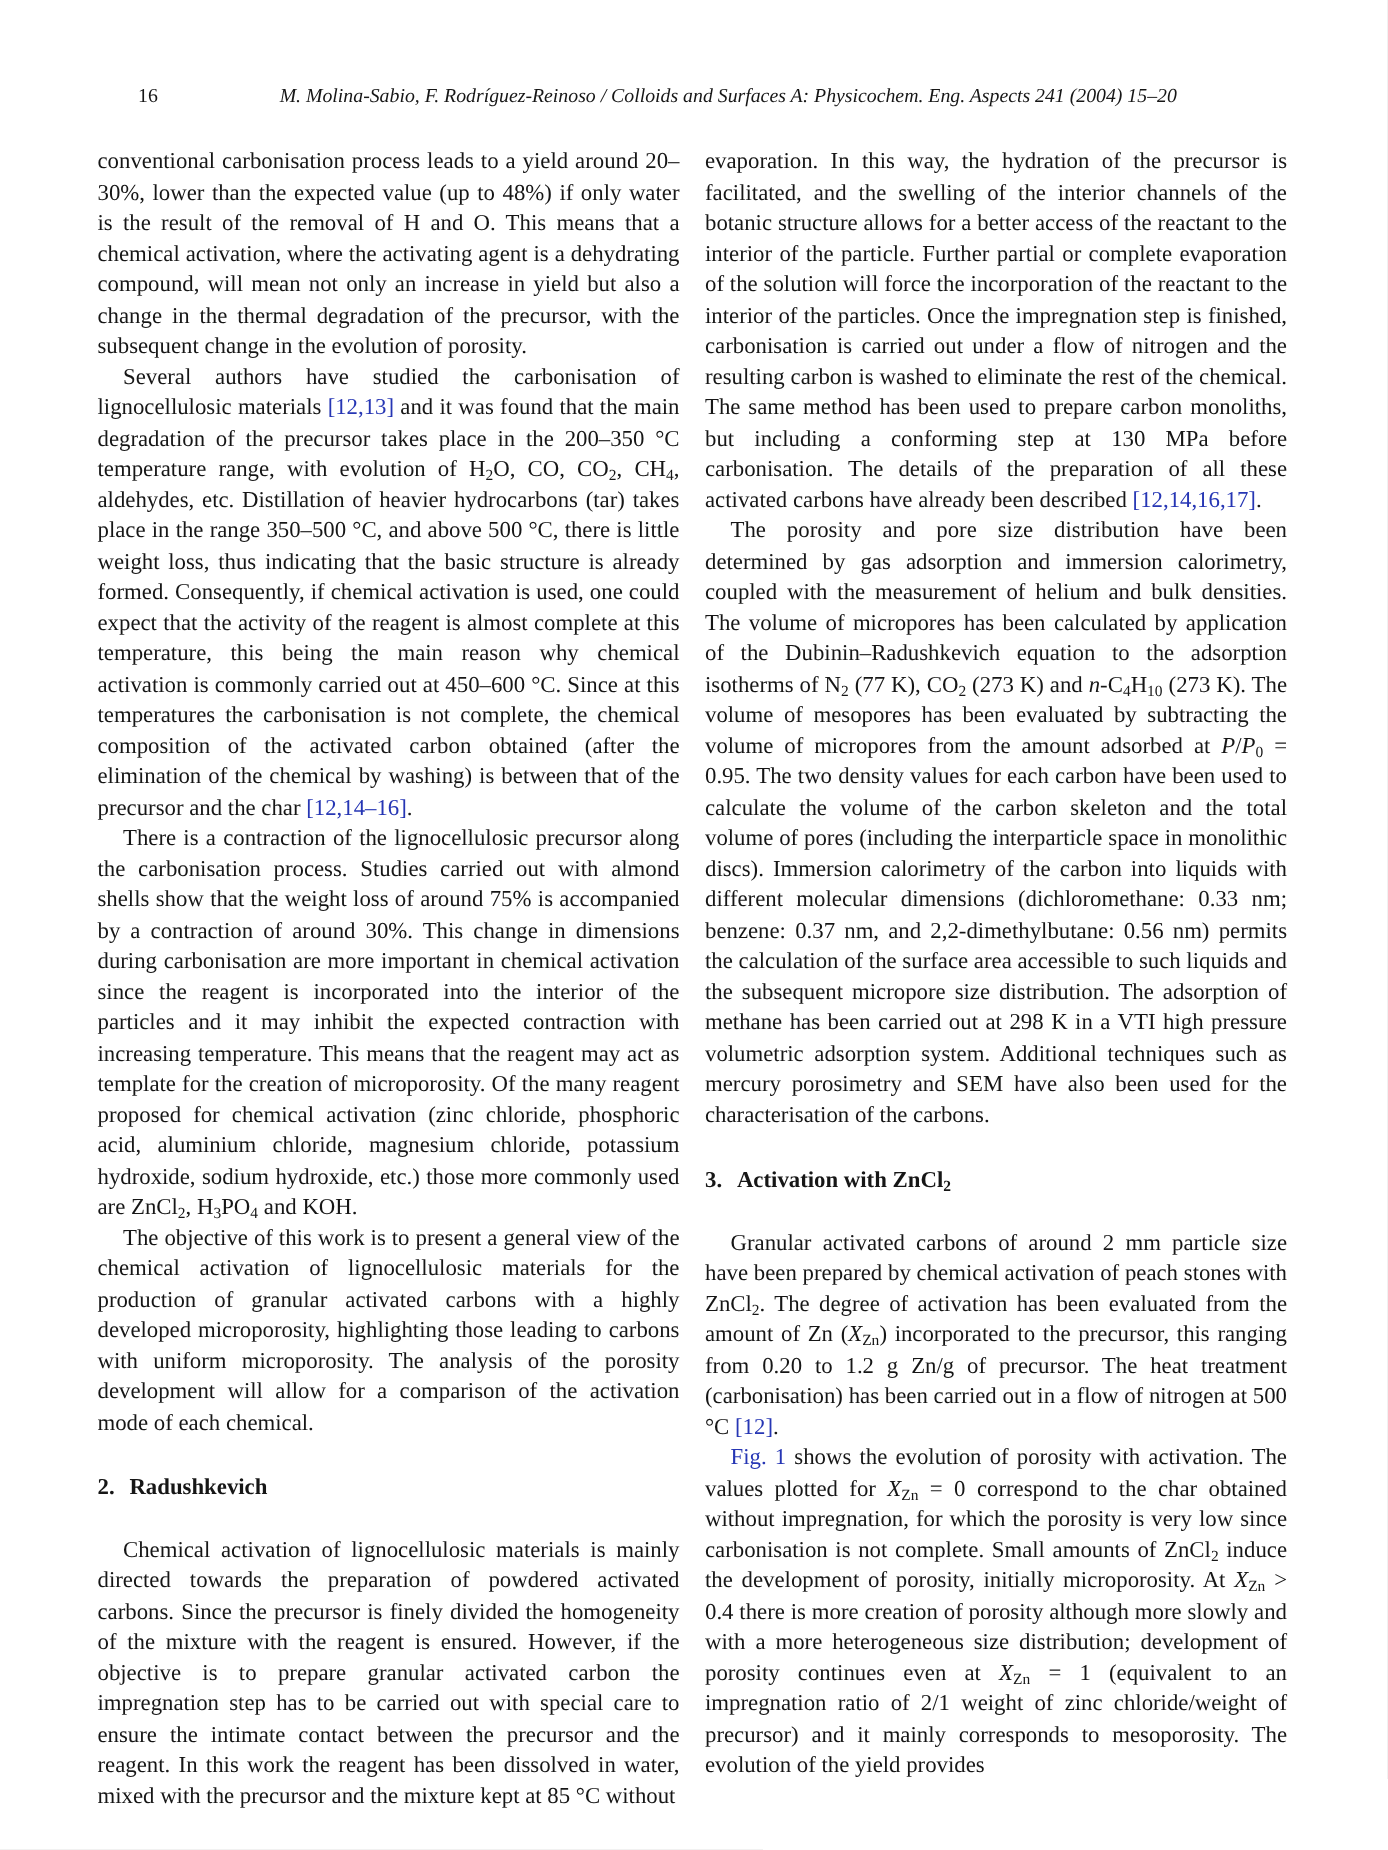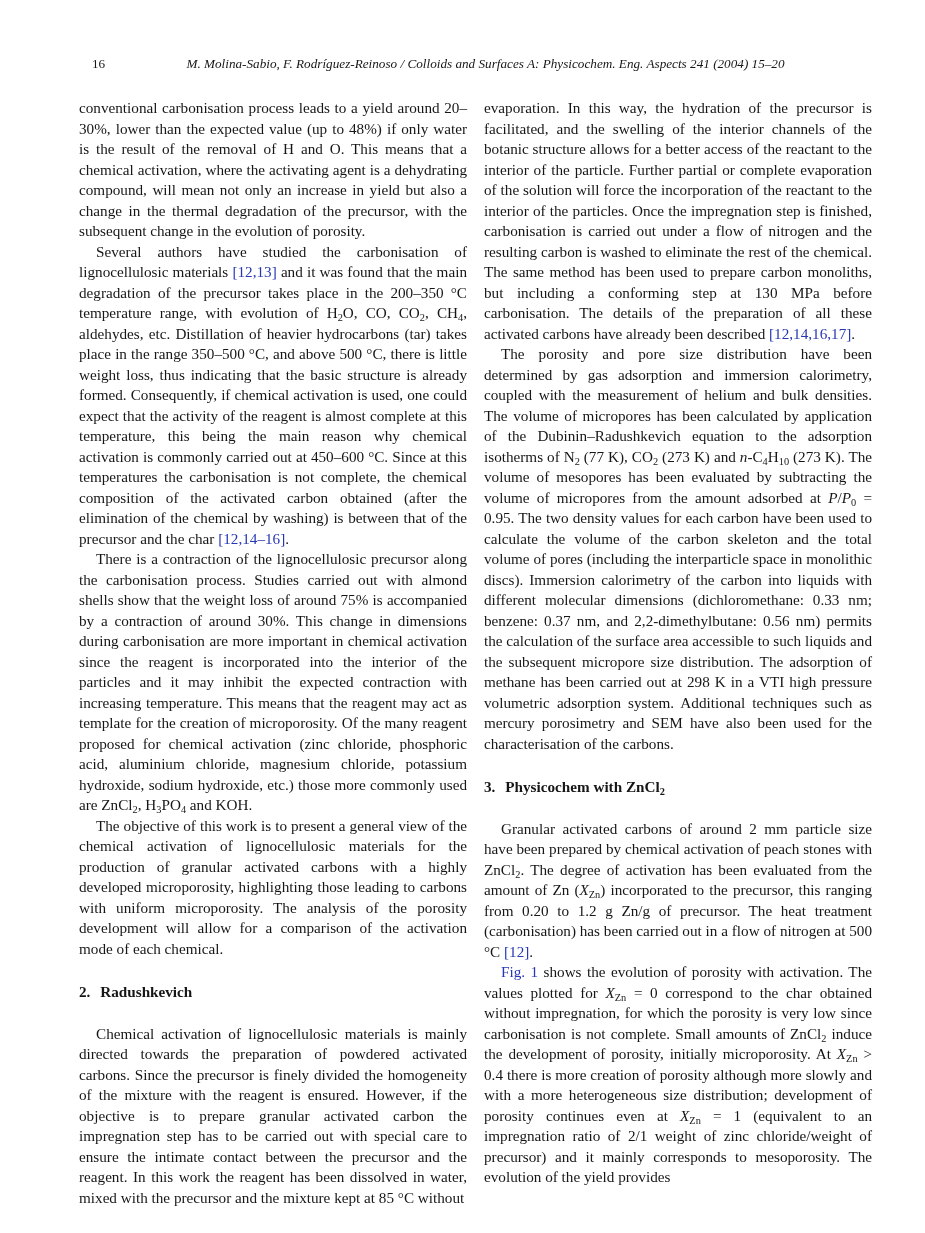--- a/index.html
+++ b/index.html
@@ -17,21 +17,21 @@
     font-size:13.2px; line-height:16px;margin-left:14px;
   }
   .page-number {
     position:absolute; left:3px; top:0;
     font-style:normal;
   }
   .head-title {
     text-align:center; font-style:italic;
   }
   .content {
-    position:absolute; top:98px; left:79px; width:793px;
+    position:absolute; top:98px; left:65px; width:793px;
     display:flex; gap:17px;
   }
   .col {
     width:388px;
     font-size:15.2px; line-height:20.5px;
     text-align:justify;
     text-justify:inter-word;
   }
   .para { margin:0; }
   .para.indent { text-indent:17px; }
@@ -59,18 +59,18 @@
         <p class="para"><span>conventional carbonisation process leads to a yield around 20–30%, lower than the expected value (up to 48%) if only water is the result of the removal of H and O. This means that a chemical activation, where the activating agent is a dehydrating compound, will mean not only an increase in yield but also a change in the thermal degradation of the precursor, with the subsequent change in the evolution of porosity.</span></p>
         <p class="para indent"><span>Several authors have studied the carbonisation of lignocellulosic materials </span><a class="ref-link" href="#" style="color: rgb(38, 54, 180);">[12,13]</a><span> and it was found that the main degradation of the precursor takes place in the 200–350 °C temperature range, with evolution of H</span><sub>2</sub><span>O, CO, CO</span><sub>2</sub><span>, CH</span><sub>4</sub><span>, aldehydes, etc. Distillation of heavier hydrocarbons (tar) takes place in the range 350–500 °C, and above 500 °C, there is little weight loss, thus indicating that the basic structure is already formed. Consequently, if chemical activation is used, one could expect that the activity of the reagent is almost complete at this temperature, this being the main reason why chemical activation is commonly carried out at 450–600 °C. Since at this temperatures the carbonisation is not complete, the chemical composition of the activated carbon obtained (after the elimination of the chemical by washing) is between that of the precursor and the char </span><a class="ref-link" href="#" style="color: rgb(38, 54, 180);">[12,14–16]</a><span>.</span></p>
         <p class="para indent"><span>There is a contraction of the lignocellulosic precursor along the carbonisation process. Studies carried out with almond shells show that the weight loss of around 75% is accompanied by a contraction of around 30%. This change in dimensions during carbonisation are more important in chemical activation since the reagent is incorporated into the interior of the particles and it may inhibit the expected contraction with increasing temperature. This means that the reagent may act as template for the creation of microporosity. Of the many reagent proposed for chemical activation (zinc chloride, phosphoric acid, aluminium chloride, magnesium chloride, potassium hydroxide, sodium hydroxide, etc.) those more commonly used are ZnCl</span><sub>2</sub><span>, H</span><sub>3</sub><span>PO</span><sub>4</sub><span> and KOH.</span></p>
         <p class="para indent"><span>The objective of this work is to present a general view of the chemical activation of lignocellulosic materials for the production of granular activated carbons with a highly developed microporosity, highlighting those leading to carbons with uniform microporosity. The analysis of the porosity development will allow for a comparison of the activation mode of each chemical.</span></p>
         <div class="heading"><span class="h-num">2.</span><span>Radushkevich</span></div>
         <p class="para indent"><span>Chemical activation of lignocellulosic materials is mainly directed towards the preparation of powdered activated carbons. Since the precursor is finely divided the homogeneity of the mixture with the reagent is ensured. However, if the objective is to prepare granular activated carbon the impregnation step has to be carried out with special care to ensure the intimate contact between the precursor and the reagent. In this work the reagent has been dissolved in water, mixed with the precursor and the mixture kept at 85 °C without</span></p>
       </div>
     <div class="col">
         <p class="para"><span>evaporation. In this way, the hydration of the precursor is facilitated, and the swelling of the interior channels of the botanic structure allows for a better access of the reactant to the interior of the particle. Further partial or complete evaporation of the solution will force the incorporation of the reactant to the interior of the particles. Once the impregnation step is finished, carbonisation is carried out under a flow of nitrogen and the resulting carbon is washed to eliminate the rest of the chemical. The same method has been used to prepare carbon monoliths, but including a conforming step at 130 MPa before carbonisation. The details of the preparation of all these activated carbons have already been described </span><a class="ref-link" href="#" style="color: rgb(38, 54, 180);">[12,14,16,17]</a><span>.</span></p>
         <p class="para indent"><span>The porosity and pore size distribution have been determined by gas adsorption and immersion calorimetry, coupled with the measurement of helium and bulk densities. The volume of micropores has been calculated by application of the Dubinin–Radushkevich equation to the adsorption isotherms of N</span><sub>2</sub><span> (77 K), CO</span><sub>2</sub><span> (273 K) and </span><em>n</em><span>-C</span><sub>4</sub><span>H</span><sub>10</sub><span> (273 K). The volume of mesopores has been evaluated by subtracting the volume of micropores from the amount adsorbed at </span><em>P</em><span>/</span><em>P</em><sub>0</sub><span> = 0.95. The two density values for each carbon have been used to calculate the volume of the carbon skeleton and the total volume of pores (including the interparticle space in monolithic discs). Immersion calorimetry of the carbon into liquids with different molecular dimensions (dichloromethane: 0.33 nm; benzene: 0.37 nm, and 2,2-dimethylbutane: 0.56 nm) permits the calculation of the surface area accessible to such liquids and the subsequent micropore size distribution. The adsorption of methane has been carried out at 298 K in a VTI high pressure volumetric adsorption system. Additional techniques such as mercury porosimetry and SEM have also been used for the characterisation of the carbons.</span></p>
-        <div class="heading"><span class="h-num">3.</span><span>Physicochem with ZnCl</span><sub>2</sub></div>
+        <div class="heading"><span class="h-num">3.</span><span>Activation with ZnCl</span><sub>2</sub></div>
         <p class="para indent"><span>Granular activated carbons of around 2 mm particle size have been prepared by chemical activation of peach stones with ZnCl</span><sub>2</sub><span>. The degree of activation has been evaluated from the amount of Zn (</span><em>X</em><sub>Zn</sub><span>) incorporated to the precursor, this ranging from 0.20 to 1.2 g Zn/g of precursor. The heat treatment (carbonisation) has been carried out in a flow of nitrogen at 500 °C </span><a class="ref-link" href="#" style="color: rgb(38, 54, 180);">[12]</a><span>.</span></p>
         <p class="para indent"><a class="ref-link" href="#" style="color: rgb(38, 54, 180);">Fig. 1</a><span> shows the evolution of porosity with activation. The values plotted for </span><em>X</em><sub>Zn</sub><span> = 0 correspond to the char obtained without impregnation, for which the porosity is very low since carbonisation is not complete. Small amounts of ZnCl</span><sub>2</sub><span> induce the development of porosity, initially microporosity. At </span><em>X</em><sub>Zn</sub><span> &gt; 0.4 there is more creation of porosity although more slowly and with a more heterogeneous size distribution; development of porosity continues even at </span><em>X</em><sub>Zn</sub><span> = 1 (equivalent to an impregnation ratio of 2/1 weight of zinc chloride/weight of precursor) and it mainly corresponds to mesoporosity. The evolution of the yield provides</span></p>
       </div>
   </div>
 </div>
 
 </body></html>

